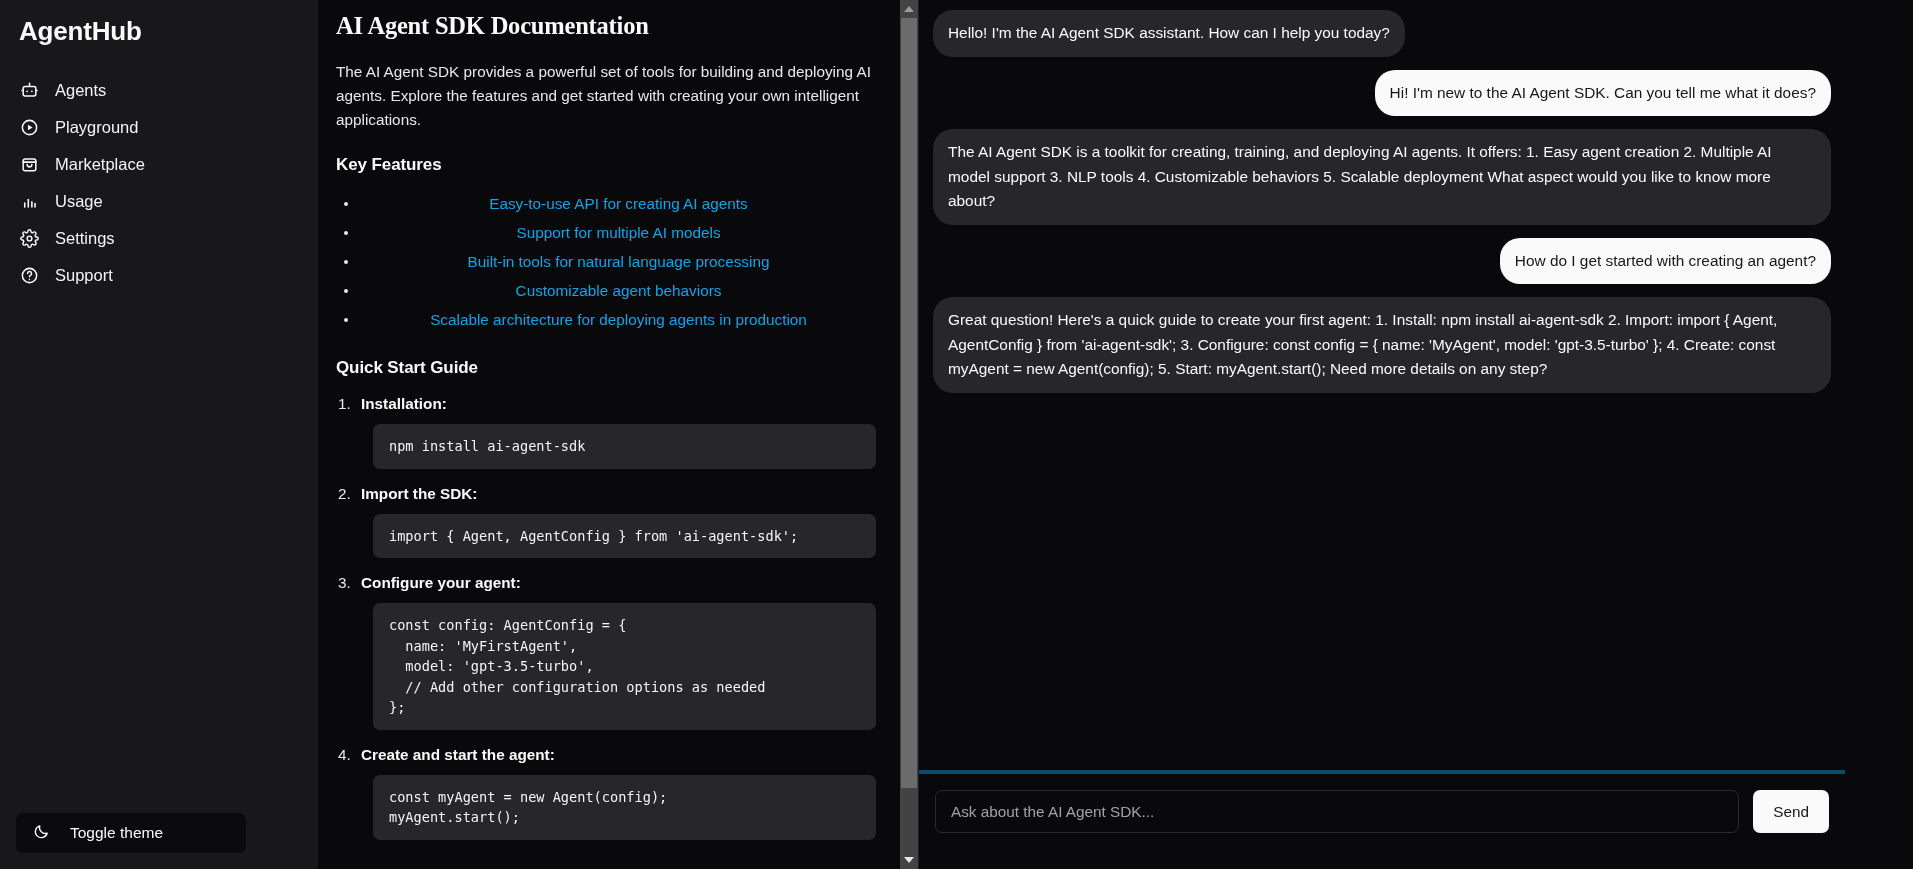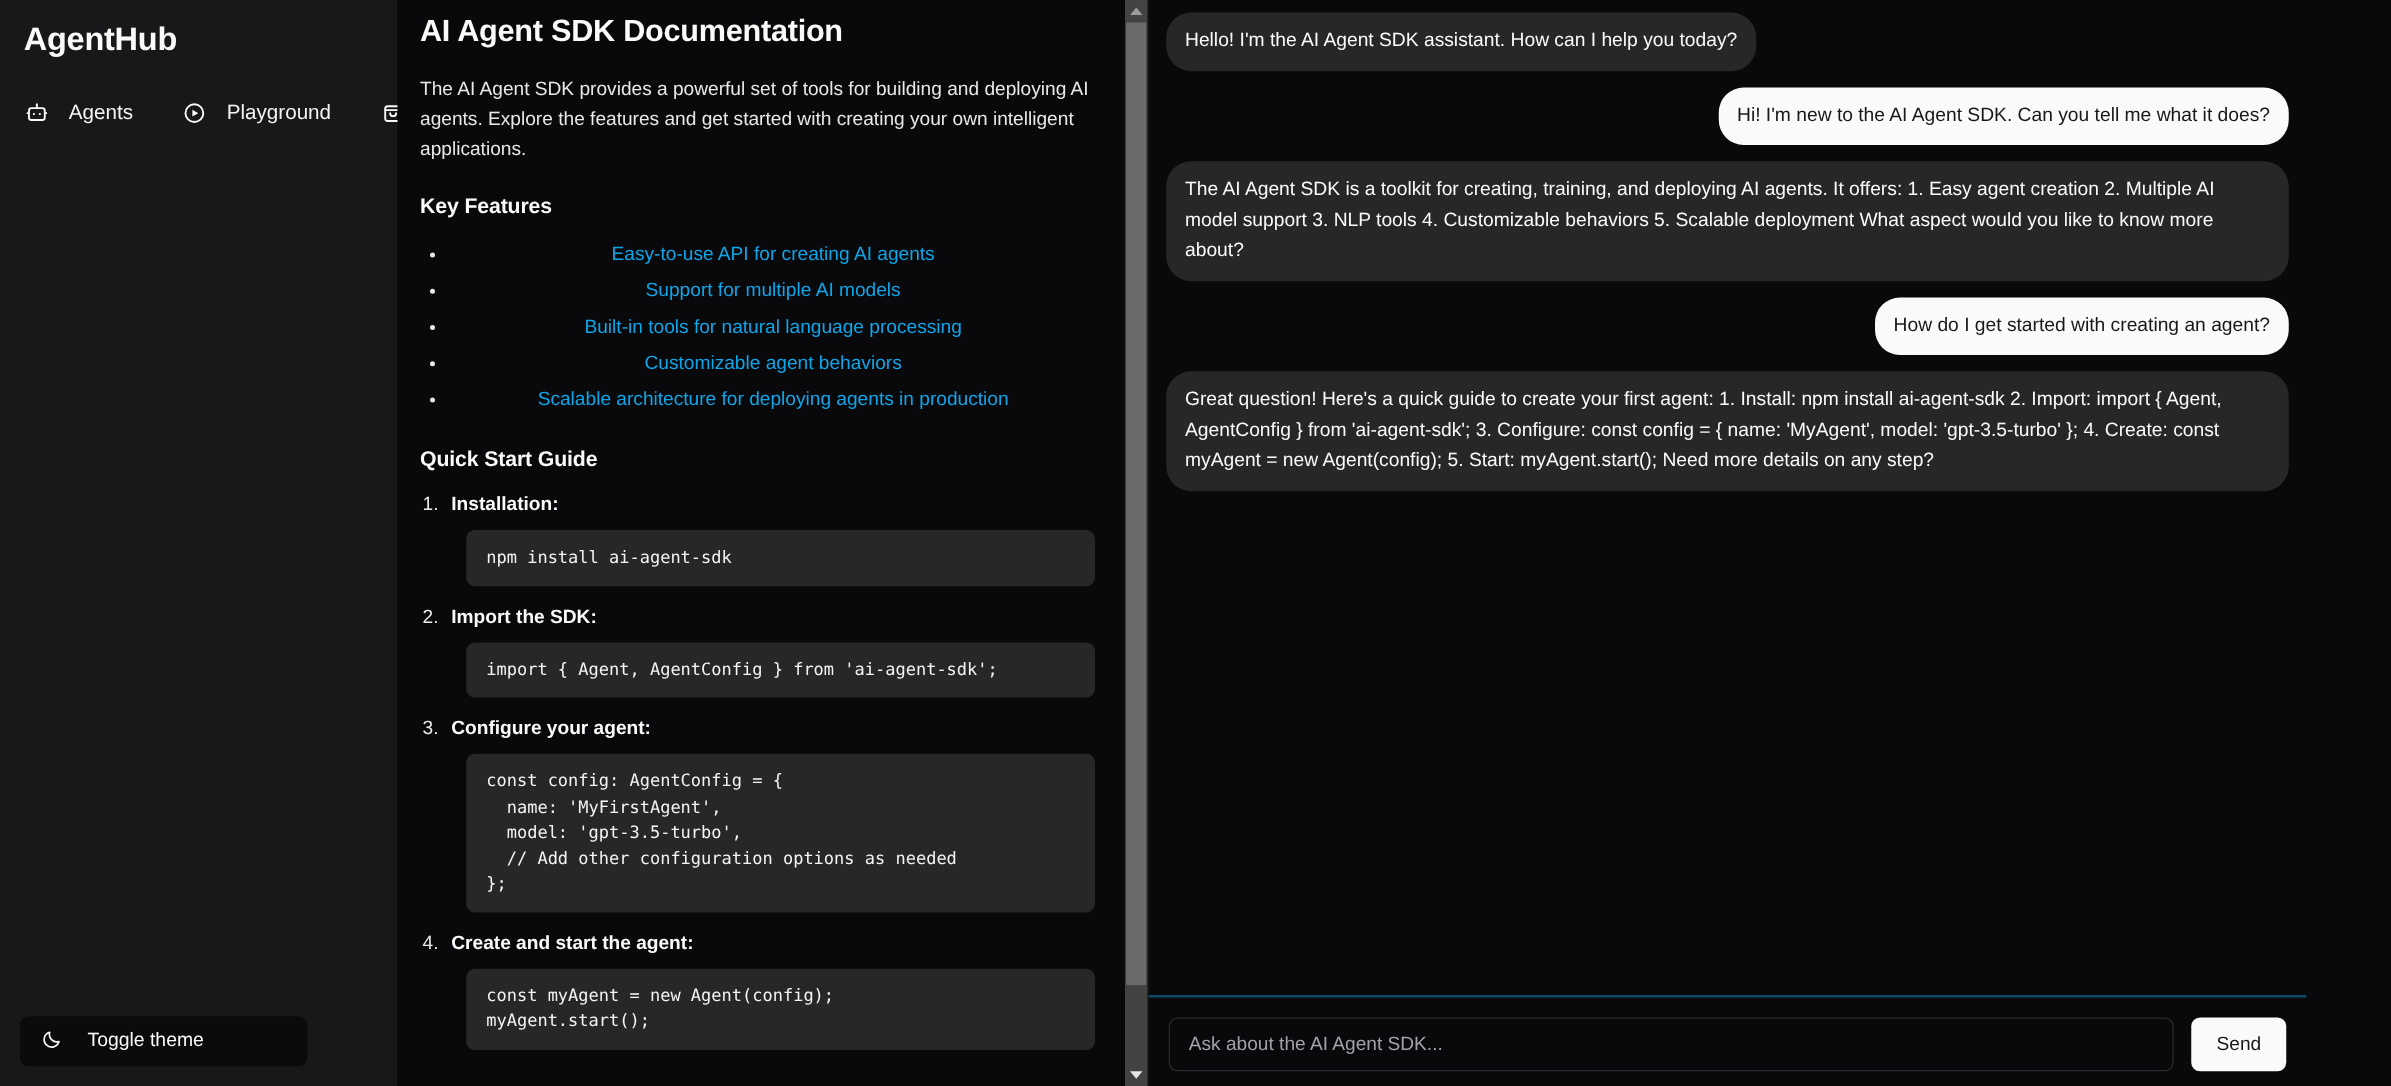--- a/index.html
+++ b/index.html
@@ -17,21 +17,21 @@
     background: #18181b;
     flex: 0 0 318px;
     position: relative;
     display: flex; flex-direction: column;
   }
   .brand {
     font-size: 26px; font-weight: bold; color: #fafafa;
     padding: 14px 0 0 19px; letter-spacing: -0.2px;
     line-height: 34px;
   }
-  .nav { margin-top: 24px; display: flex; flex-direction: row; }
+  .nav { margin-top: 24px; display: flex; flex-direction: column; }
   .nav-item {
     display: flex; align-items: center; gap: 16px;
     height: 37px; padding: 0 20px; cursor: pointer;
     color: #fafafa;
   }
   .nav-icon { width: 19px; height: 19px; display: flex; align-items: center; justify-content: center; flex: 0 0 19px; }
   .nav-icon svg { width: 19px; height: 19px; display: block; }
   .nav-label { font-size: 16.5px; line-height: 1; color: #f4f4f5; }
   .sidebar-footer { position: absolute; left: 16px; bottom: 16px; width: 230px; }
   .toggle-theme {
@@ -53,21 +53,21 @@
     display: flex;
   }
   .docs {
     width: 582px; height: 869px;
     overflow: hidden;
     padding: 10px 24px 0 18px;
     color: #fafafa;
   }
   .docs h1 {
     font-size: 24.5px; font-weight: bold; color: #fafafa;
-    line-height: 32px; margin-bottom: 18px; letter-spacing: -0.2px;
+    line-height: 32px; margin-bottom: 18px; letter-spacing: -0.2px; font-family: Liberation Serif, serif;
   }
   .docs p.intro {
     font-size: 15.3px; line-height: 24px; color: #e8e8ea;
     margin-bottom: 19px;
   }
   .docs h2 {
     font-size: 17px; font-weight: bold; color: #fafafa;
     margin: 0 0 10px 0; line-height: 28px; letter-spacing: -0.1px;
   }
   .docs ul { list-style: none; margin: 0 0 20px 0; padding: 0; }
@@ -135,22 +135,22 @@
   .msg-row { display: flex; width: 100%; }
   .msg-row.assistant { justify-content: flex-start; }
   .msg-row.user { justify-content: flex-end; }
   .bubble {
     max-width: 100%; border-radius: 20px;
     padding: 11px 15px; font-size: 15.4px; line-height: 24.5px;
   }
   .bubble.assistant { background: #27272a; color: #fafafa; }
   .bubble.user { background: #fafafa; color: #18181b; max-width: 88%; }
   .chat-input-bar {
-    flex: 0 0 auto; border-top: 2px solid #0c4a6e;
-    padding: 16px 16px 12px 16px;
+    flex: 0 0 auto; border-top: 4px solid #0c4a6e;
+    padding: 16px 16px 36px 16px;
     display: flex; gap: 14px; 
   }
   .chat-input {
     flex: 1 1 auto; height: 43px; border-radius: 7px;
     border: 1px solid #2a2a2e; background: #09090b;
     color: #f4f4f5; font-size: 15.3px; padding: 0 15px;
     font-family: "Liberation Sans", sans-serif; outline: none;
   }
   .chat-input::placeholder { color: #a1a1aa; }
   .send-btn {

